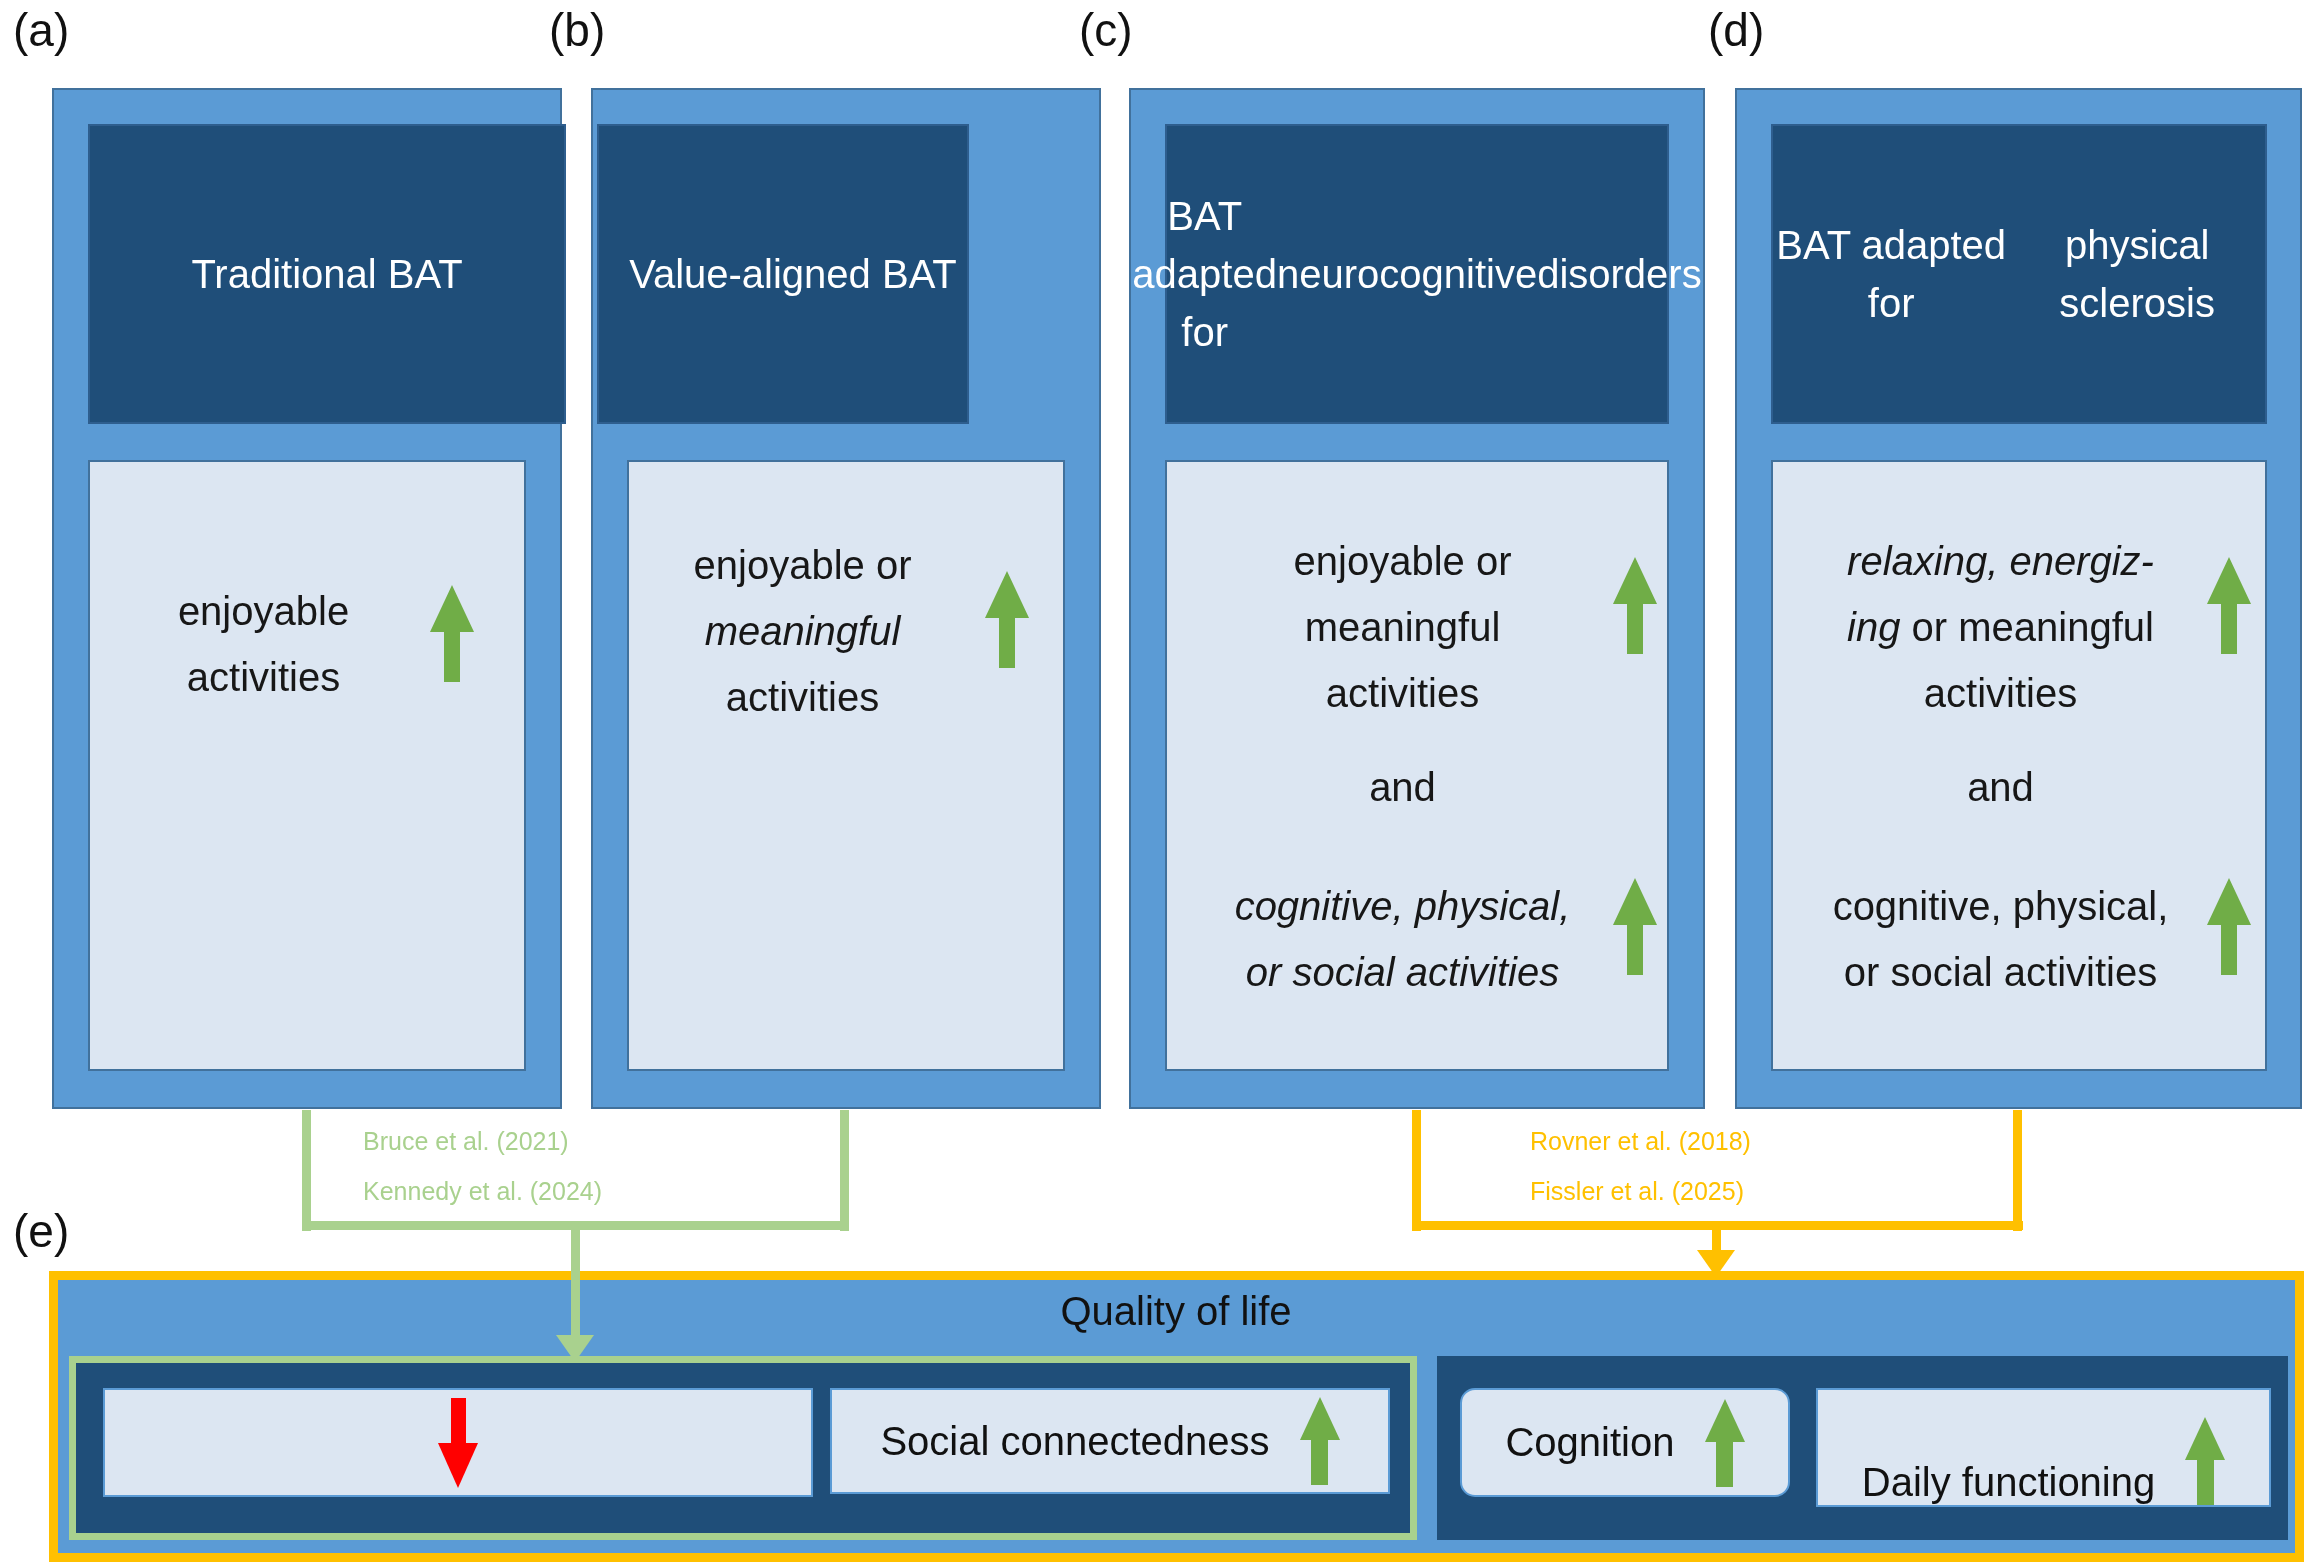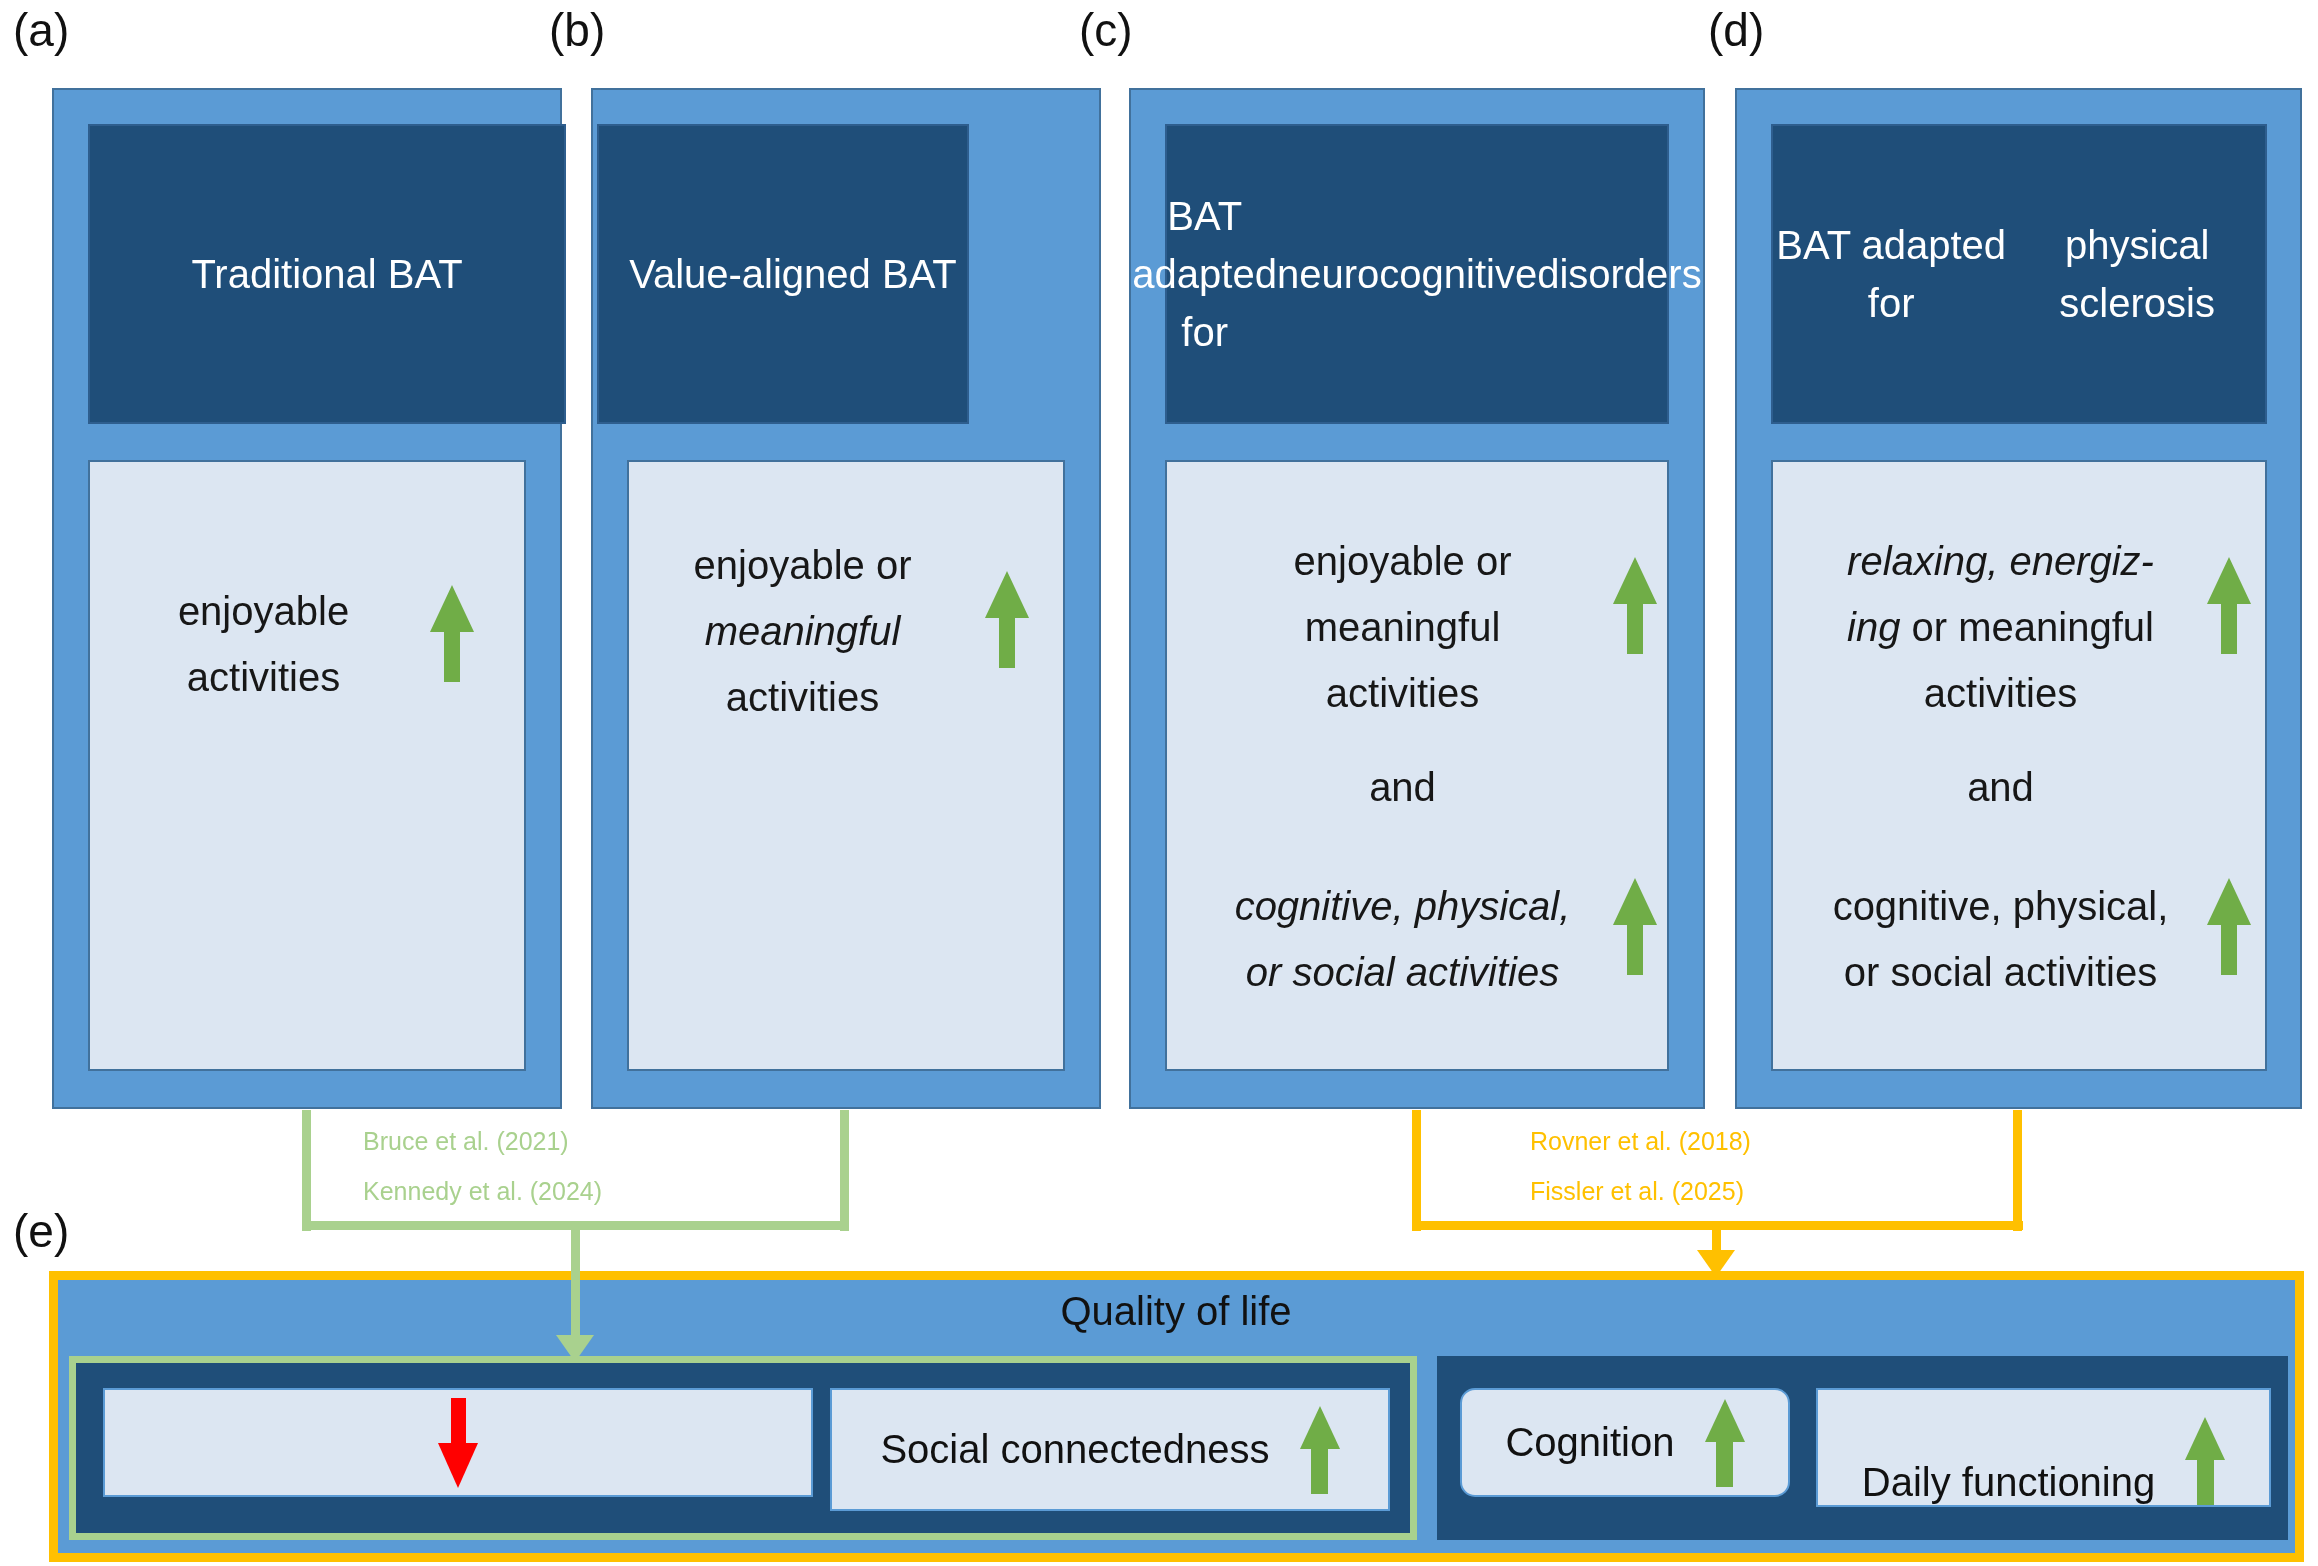--- a/index.html
+++ b/index.html
@@ -121,21 +121,21 @@
 
   <div class="group greenframe" style="left:69px;top:1356px;width:1348px;height:184px;"></div>
   <div class="group" style="left:1437px;top:1356px;width:851px;height:184px;"></div>
 
   <div class="item" style="left:103px;top:1388px;width:710px;height:109px;">
     <span class="arrow red">
         <span class="head"></span>
         <span class="stem" style="order:-1;"></span>
       </span>
   </div>
-  <div class="item" style="left:830px;top:1388px;width:560px;height:123px;">
+  <div class="item" style="left:830px;top:1388px;width:560px;height:106px;">
     <span>Social connectedness</span>
     <span class="arrow small">
         <span class="head"></span>
         <span class="stem"></span>
       </span>
   </div>
   <div class="item" style="left:1460px;top:1388px;width:330px;height:109px;border-radius:15px;">
     <span>Cognition</span>
     <span class="arrow small">
         <span class="head"></span>

